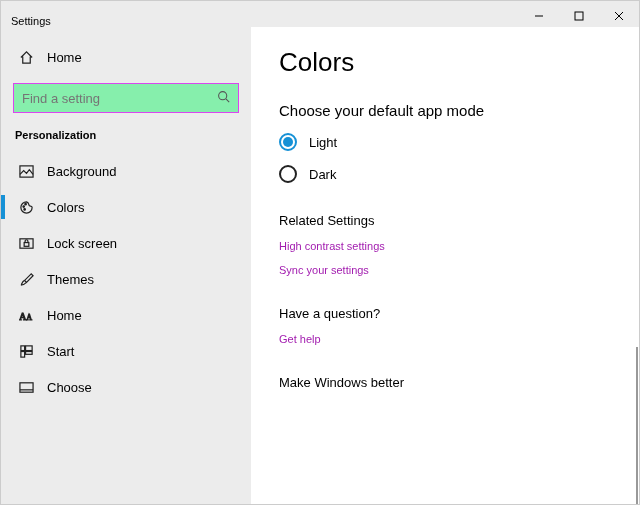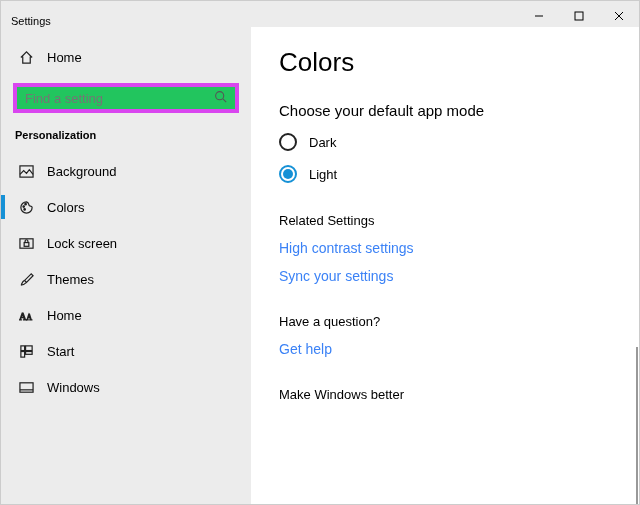--- a/index.html
+++ b/index.html
@@ -27,22 +27,22 @@
     padding: 12px 12px 0 12px;
     display: flex; flex-direction: column;
   }
   .home-row, .nav-item {
     display: flex; align-items: center;
     height: 36px; padding: 0 2px;
     font-size: 13px; cursor: default;
   }
   .home-row { margin-bottom: 8px; }
   .search-box {
-    height: 30px; border: 4px solid #d946ef;
-    background: #22c55e; display: flex; align-items: center;
+    height: 30px; border: 1px solid #d946ef;
+    background: #86efac; display: flex; align-items: center;
     padding: 0 8px; margin-bottom: 16px;
   }
   .search-box input {
     flex: 1; border: none; background: transparent;
     font-size: 13px; outline: none; color: #444;
   }
   .section-hdr {
     font-size: 11px; font-weight: 600; margin: 0 0 12px 2px;
   }
   .nav-item.active {
@@ -74,21 +74,21 @@
   }
   .radio-outer.sel { border-color: #1691d6; }
   .radio-inner {
     width: 10px; height: 10px; border-radius: 50%;
     background: #1691d6;
   }
   .sect-hdr {
     font-size: 13px; font-weight: 500; margin: 30px 0 12px;
   }
   .link {
-    font-size: 14px; color: #3b82f6; margin-bottom: 12px;
+    font-size: 11px; color: #a21caf; margin-bottom: 12px;
     cursor: pointer; display: block;
   }
   .scroll-ind {
     position: absolute; right: 1px; top: 320px; width: 2px; height: 170px;
     background: #999;
   }
 </style>
 </head>
 <body>
 
@@ -201,41 +201,41 @@
       <span>Start</span>
     </div>
 
     <div class="nav-item">
       <span class="ico">
         <svg viewBox="0 0 16 16">
             <rect x="1" y="3" width="14" height="10"></rect>
             <line x1="1" y1="10.5" x2="15" y2="10.5"></line>
           </svg>
       </span>
-      <span>Windows</span>
+      <span>Choose</span>
     </div>
   </aside>
 
   <main class="content">
     <h1>Colors</h1>
 
     <div class="sub">Choose your default app mode</div>
-
-    <div class="radio-row">
-      <span class="radio-outer"></span>
-      <span>Dark</span>
-    </div>
 
     <div class="radio-row">
       <span class="radio-outer sel">
           <span class="radio-inner"></span>
         </span>
       <span>Light</span>
     </div>
 
+    <div class="radio-row">
+      <span class="radio-outer"></span>
+      <span>Dark</span>
+    </div>
+
     <div class="sect-hdr">Related Settings</div>
     <a class="link">High contrast settings</a>
     <a class="link">Sync your settings</a>
 
     <div class="sect-hdr">Have a question?</div>
     <a class="link">Get help</a>
 
     <div class="sect-hdr">Make Windows better</div>
 
     <div class="scroll-ind"></div>

